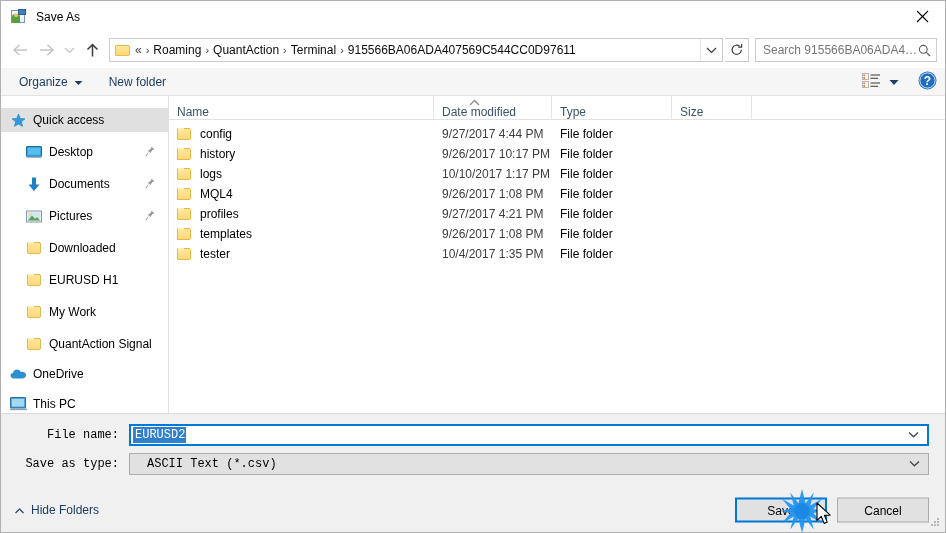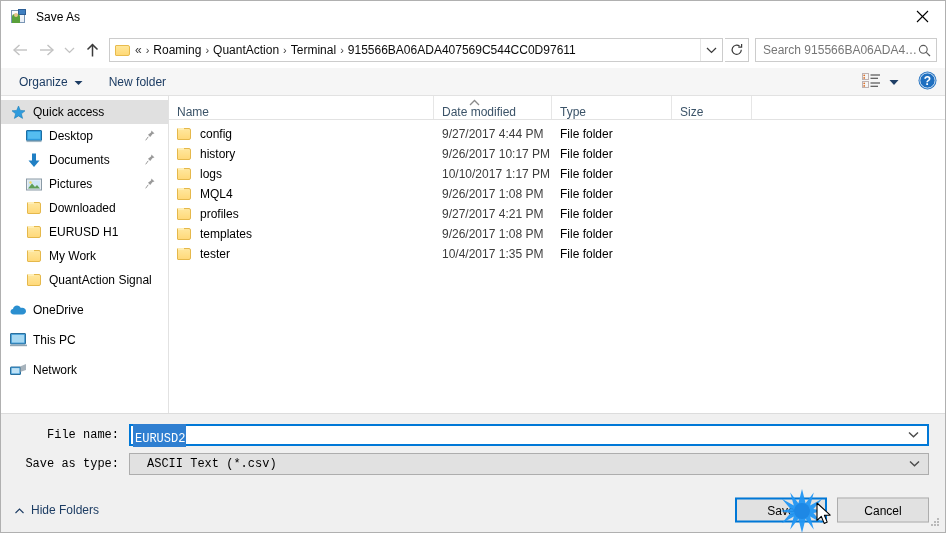--- a/index.html
+++ b/index.html
@@ -152,20 +152,21 @@
     background: #ffffff;
     padding-top: 4px;
     overflow: hidden;
   }
   .side-item {
     height: 24px;
     display: flex; align-items: center;
     padding-left: 8px; cursor: default;
     white-space: nowrap; overflow: hidden;
     position: relative;
+    margin-top: 8px;
   }
   .side-item.selected { background: #e0e0e0; }
   .side-item .ico {
     width: 18px; height: 16px; margin-right: 6px; flex:none;
     display:flex; align-items:center; justify-content:center;
     position: relative;
   }
   .side-item .lbl { font-size: 12px; color: #000; }
   .side-item.indent { padding-left: 24px; }
   .side-item.group { margin-top: 6px; }
@@ -242,21 +243,21 @@
     display: flex; align-items: center;
     background: #ffffff;
     border: 1px solid #7a7a7a;
     padding-left: 17px;
     position: relative;
   }
   .combo.focused { border: 2px solid #0078d7; padding-left: 2px; }
   .combo.readonly { background: #e1e1e1; border: 1px solid #adadad; }
   .combo .val { font-size: 12px; color: #000; }
   .combo .val.selected-text {
-    background: #2f7fd1; color: #ffffff; padding: 8px 1px 1px 2px;
+    background: #2f7fd1; color: #ffffff; padding: 1px 1px 1px 2px;
   }
   .combo .chev {
     position: absolute; right: 8px; top: 50%; transform: translateY(-50%);
   }
 
   
   .footer {
     height: 44px; min-height: 44px;
     background: #f0f0f0;
     display: flex; align-items: center;

